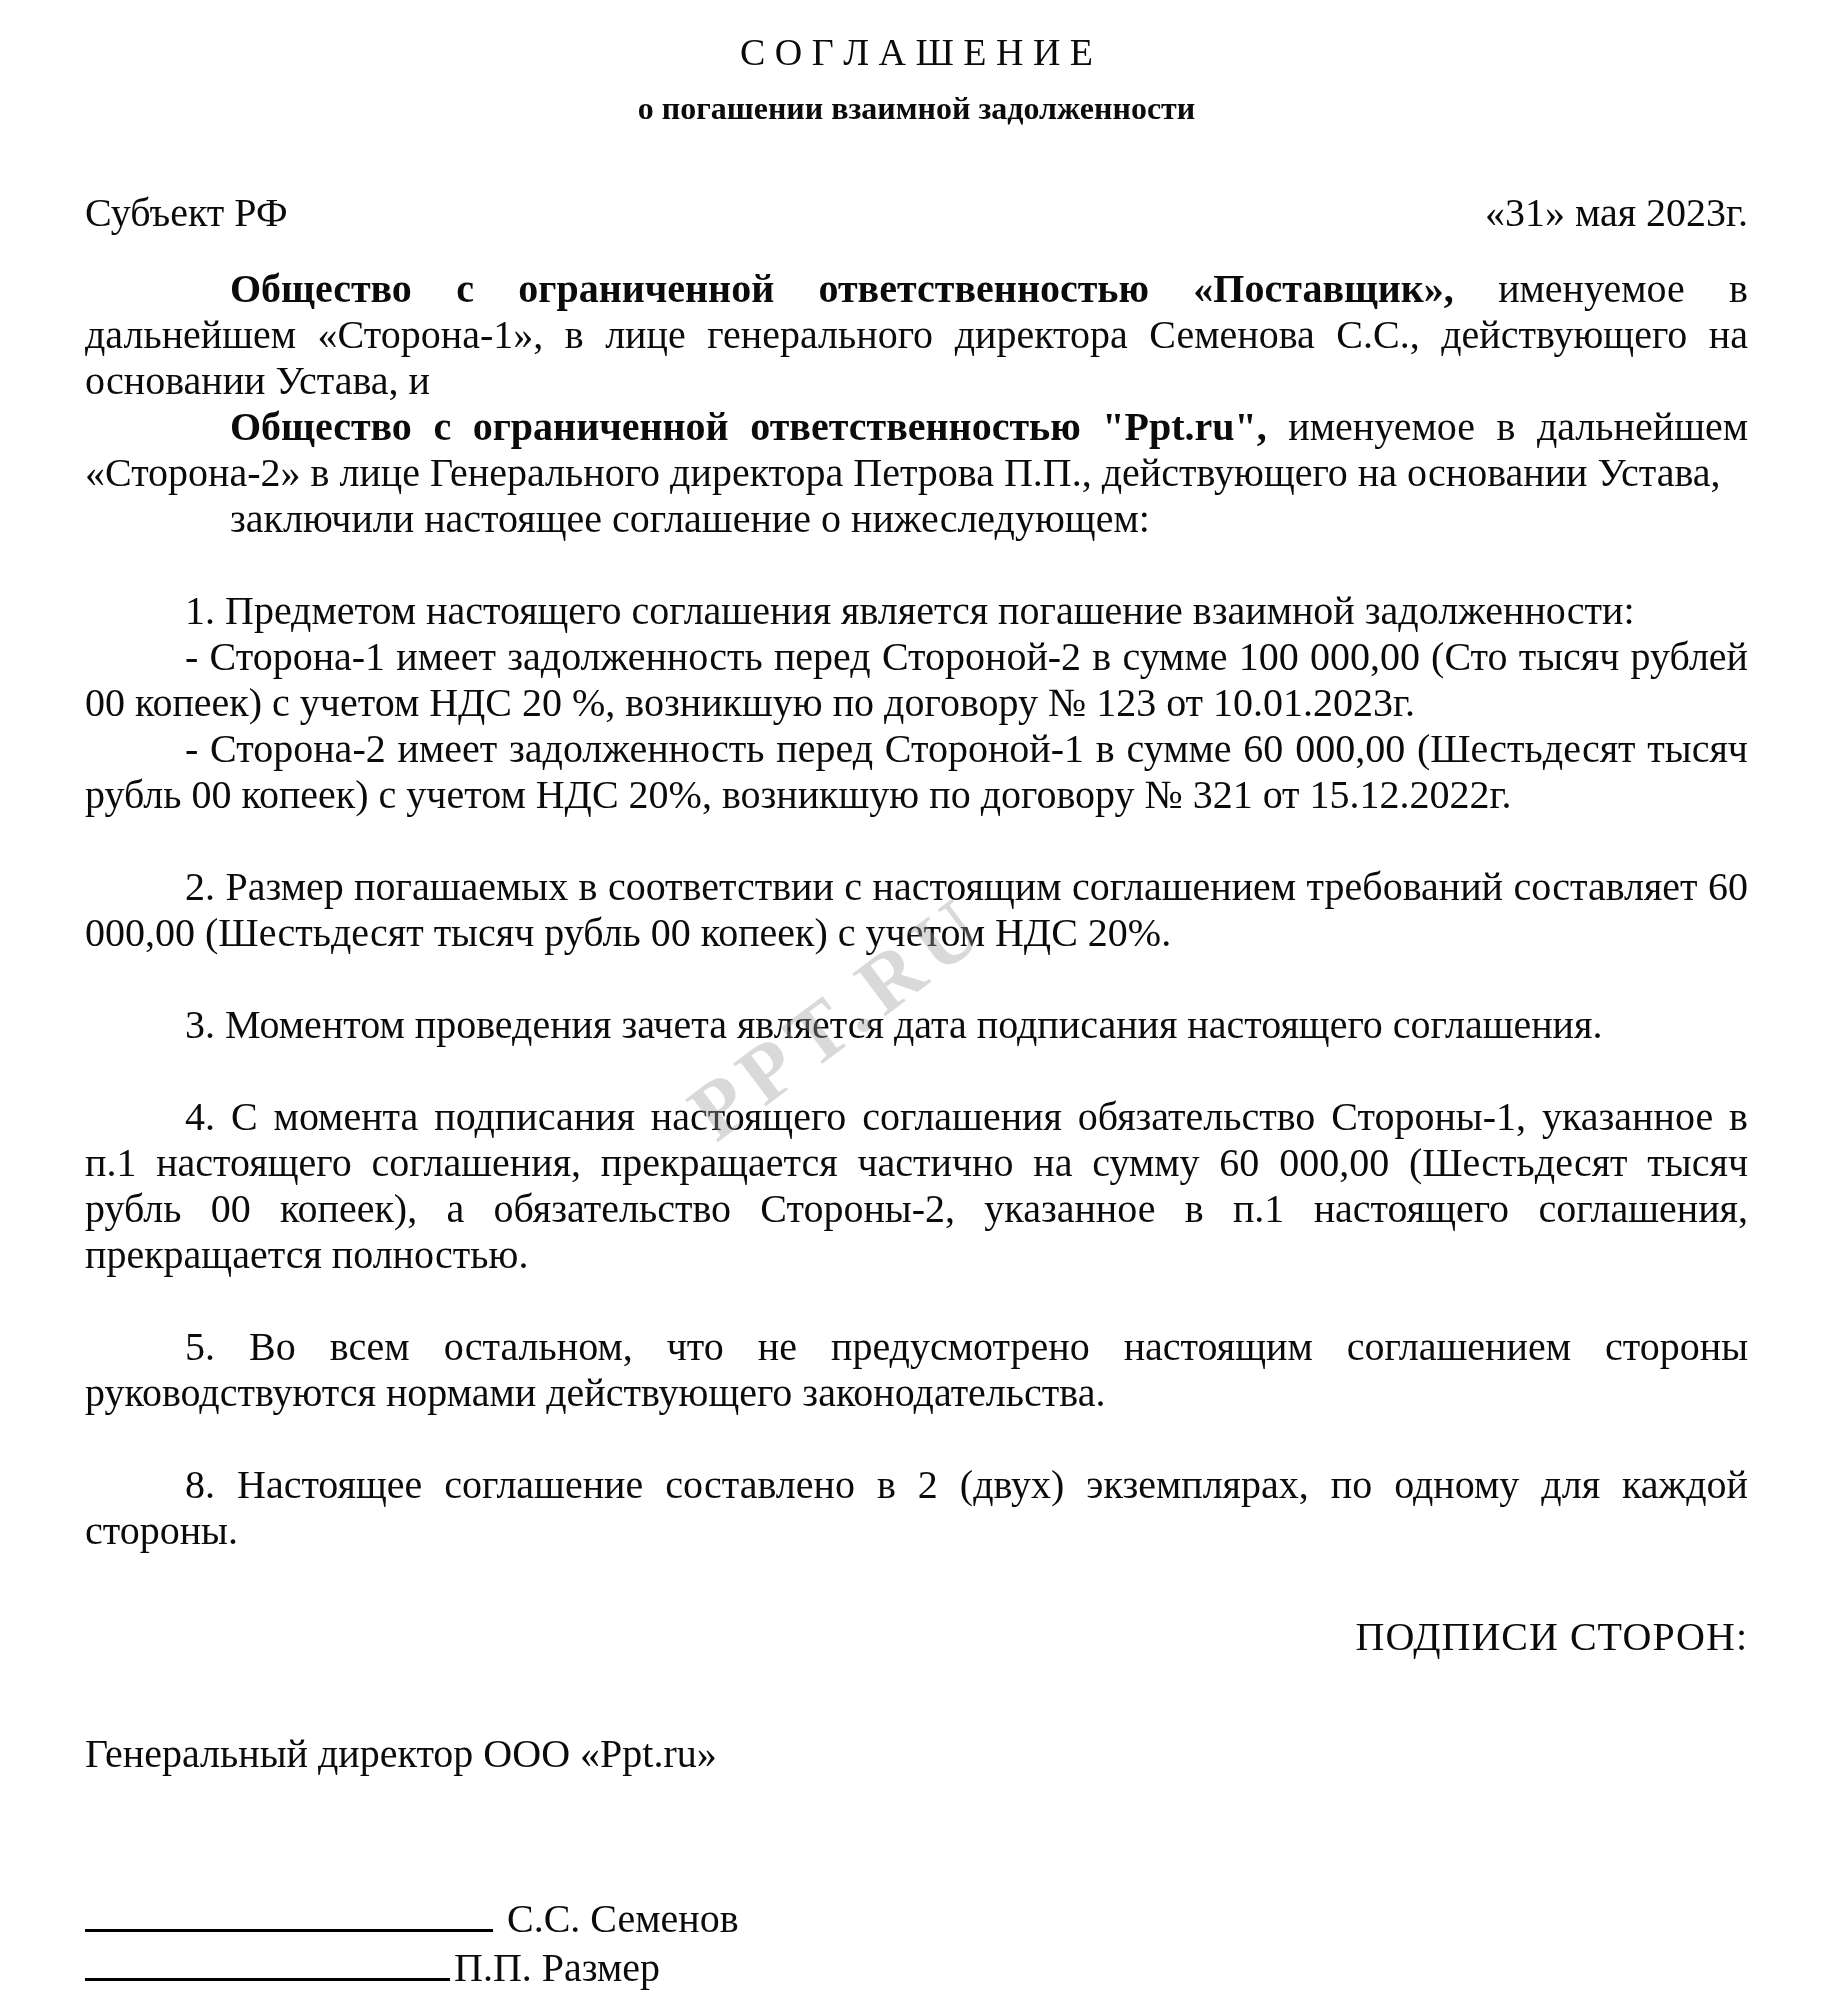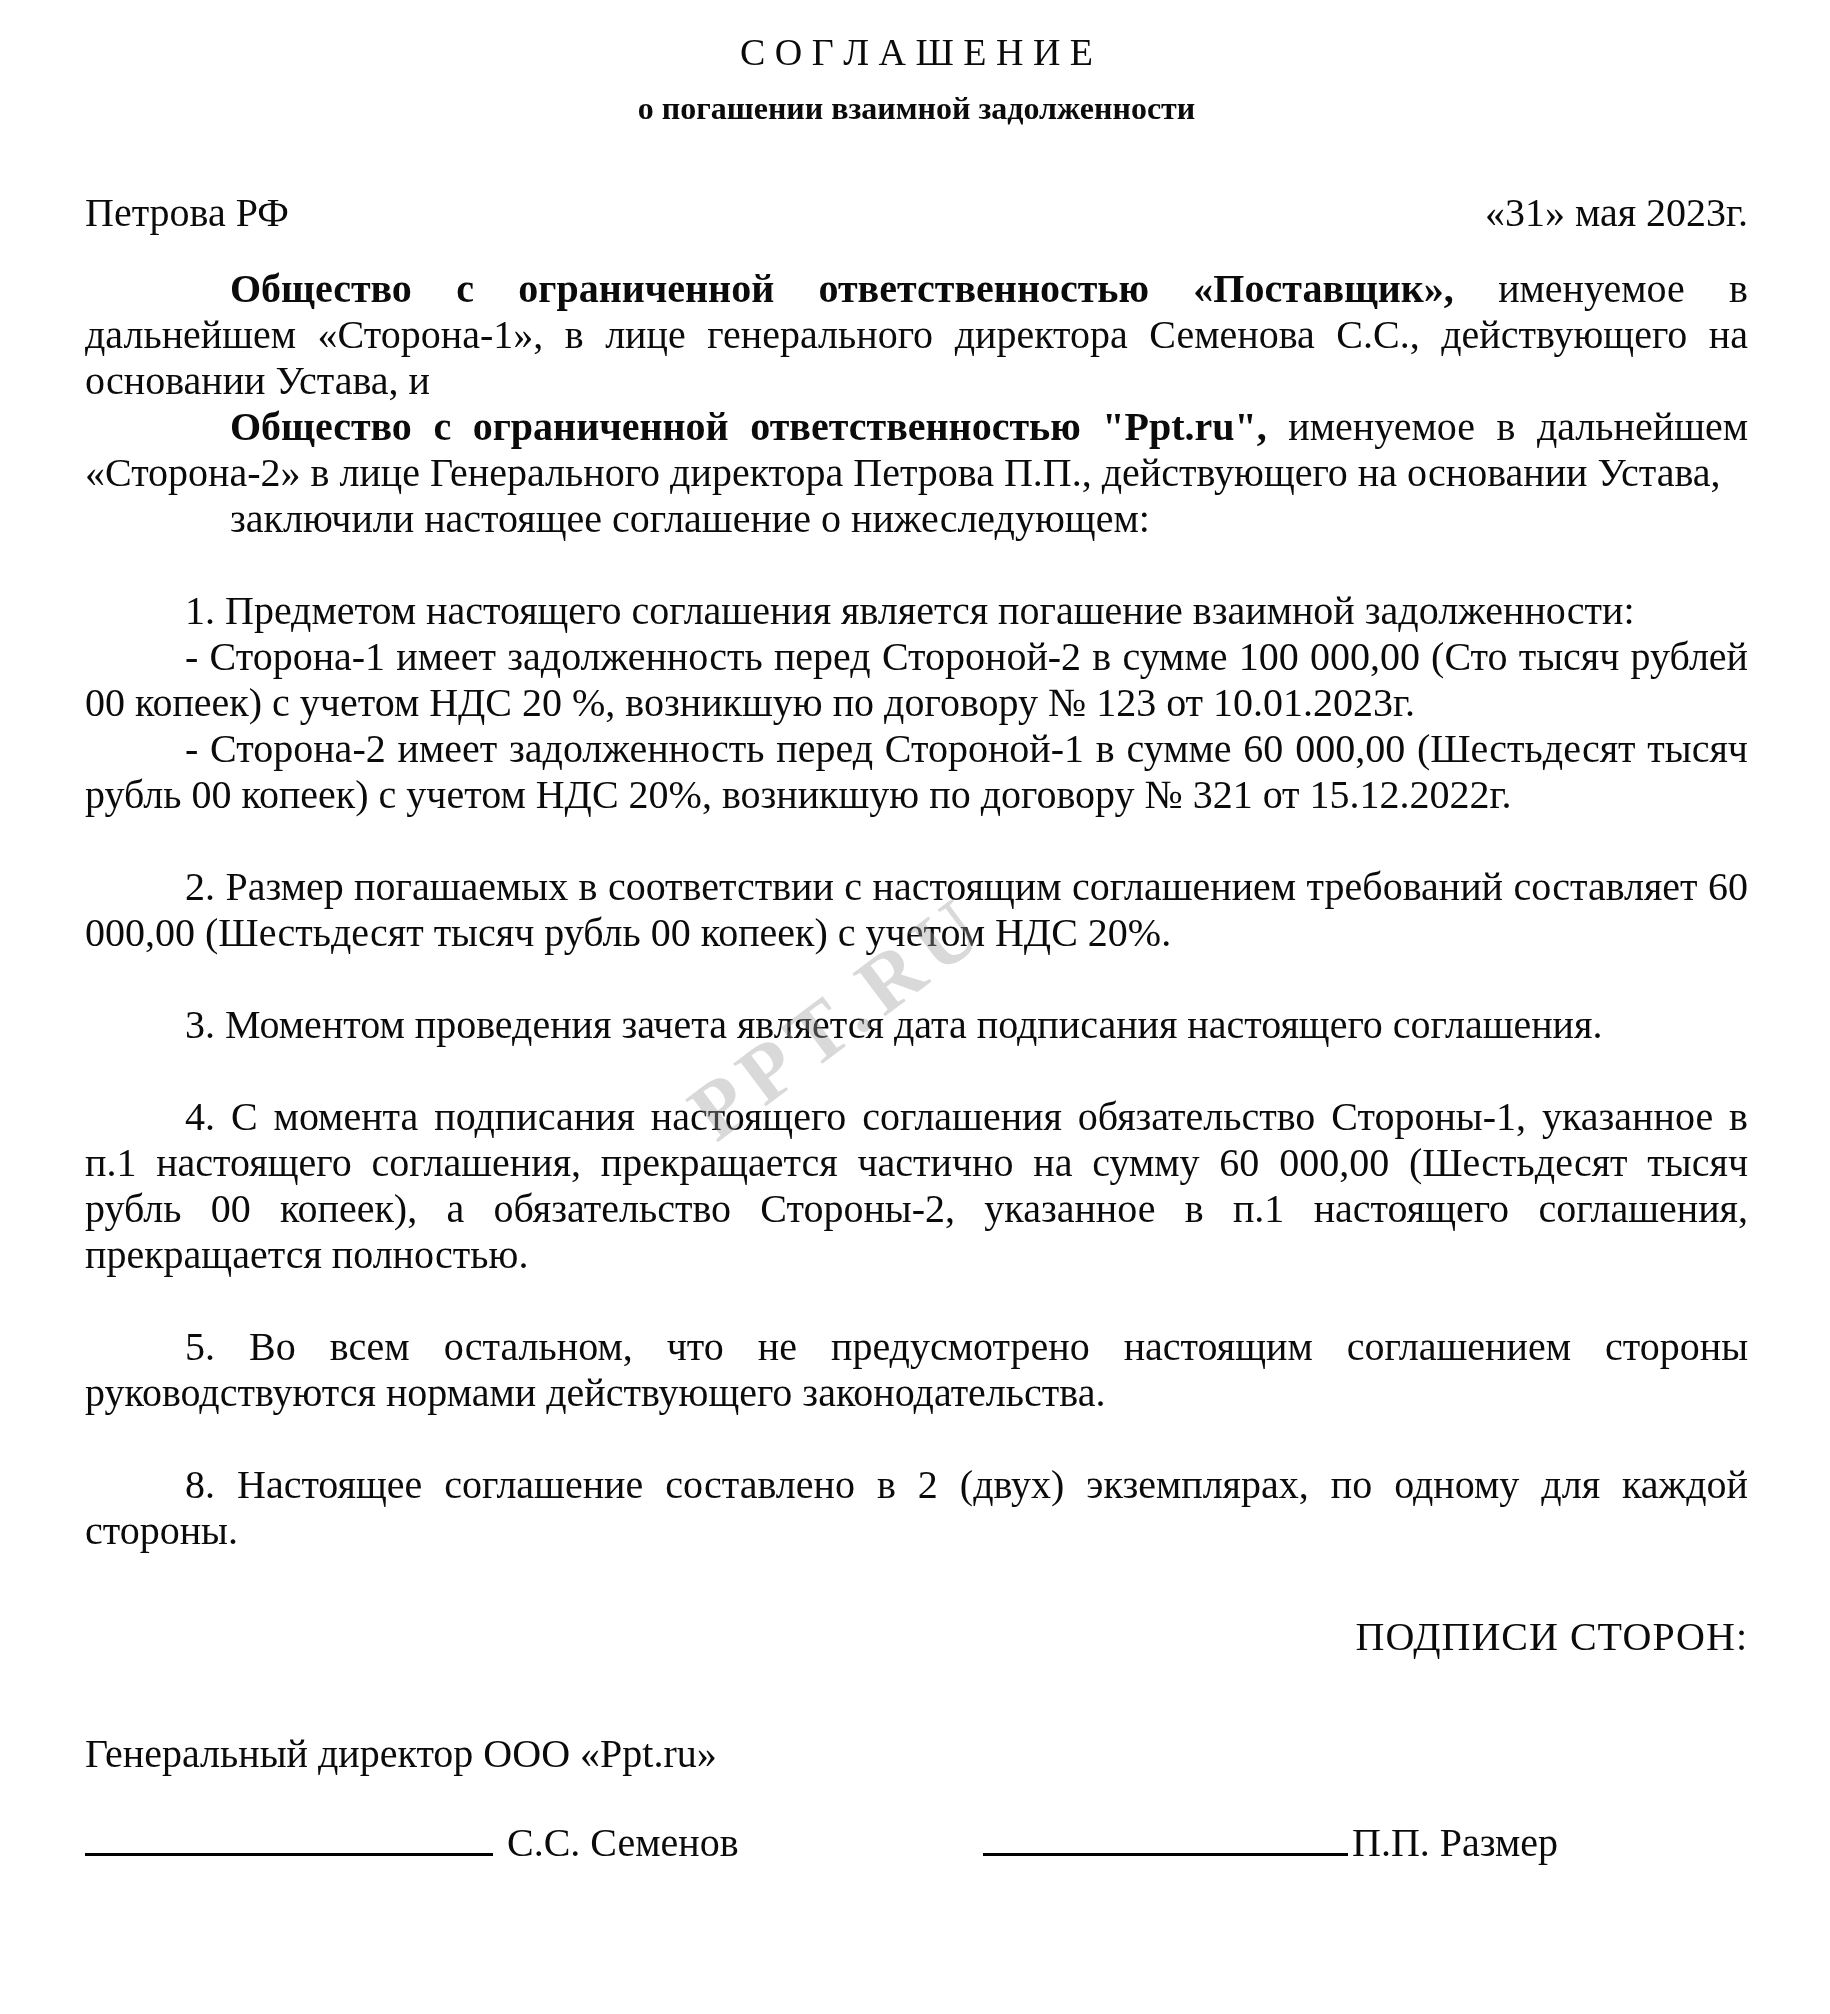--- a/index.html
+++ b/index.html
@@ -63,22 +63,23 @@
   }
   .sig-row {
     display: flex;
     margin-top: 70px;
     line-height: 46px;
   }
   .sig-col-left { width: 54%; }
   .sig-col-right { flex: 1; }
   .name-row {
     display: flex;
-    margin-top: 40px;
+    margin-top: 116px;
     line-height: 46px;
+    flex-direction: column;
   }
   .sig-line {
     display: inline-block;
     border-bottom: 3px solid #000;
     height: 36px;
     vertical-align: baseline;
   }
   .sig-line.left { width: 408px; margin-right: 14px; }
   .sig-line.right { width: 365px; margin-right: 4px; }
   .watermark {
@@ -100,21 +101,21 @@
 <body>
 
 <div class="page">
 
   <div class="watermark">PPT.RU</div>
 
   <div class="doc-title">С О Г Л А Ш Е Н И Е</div>
   <div class="doc-subtitle">о погашении взаимной задолженности</div>
 
   <div class="meta-row">
-    <span>Петрова РФ</span>
+    <span>Субъект РФ</span>
     <span>«31» мая 2023г.</span>
   </div>
 
   <div class="preamble">
     <p class="body-par"><span class="b">Общество с ограниченной ответственностью «Поставщик»,</span><span> именуемое в дальнейшем «Сторона-1», в лице генерального директора Семенова С.С., действующего на основании Устава, и</span></p>
     <p class="body-par"><span class="b">Общество с ограниченной ответственностью "Ppt.ru",</span><span> именуемое в дальнейшем «Сторона-2» в лице Генерального директора Петрова П.П., действующего на основании Устава,</span></p>
     <p class="body-par"><span>заключили настоящее соглашение о нижеследующем:</span></p>
   </div>
 
   <p class="body-par clause gap-before">1. Предметом настоящего соглашения является погашение взаимной задолженности:</p>

